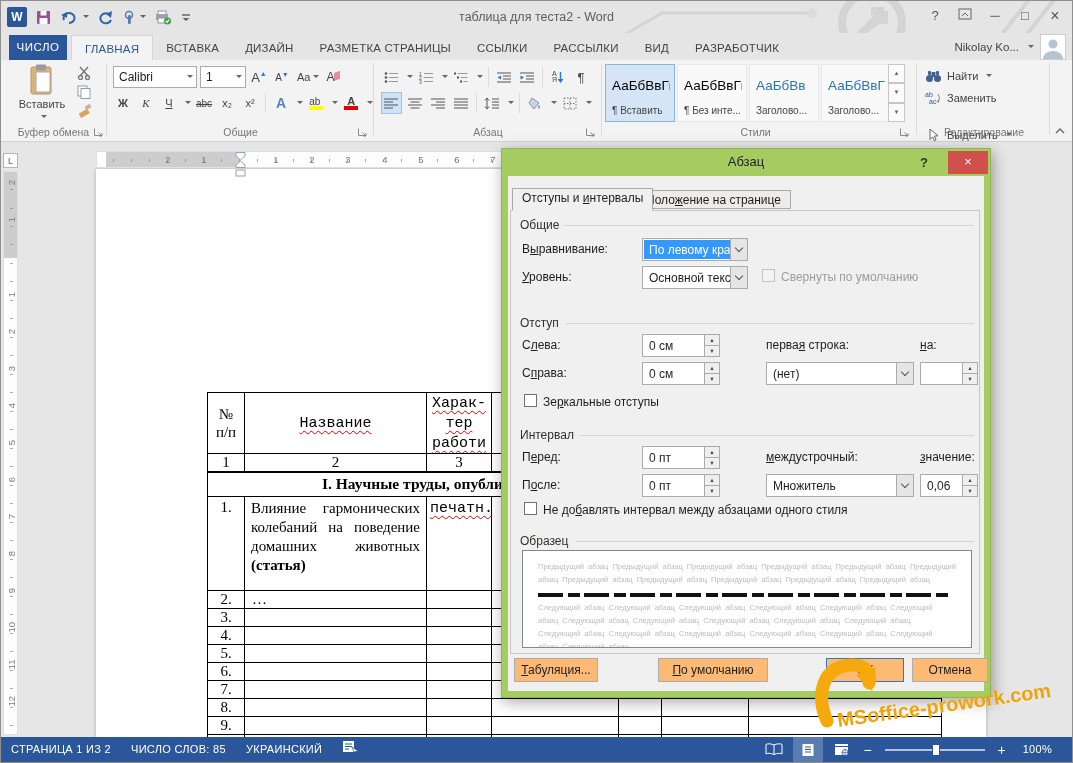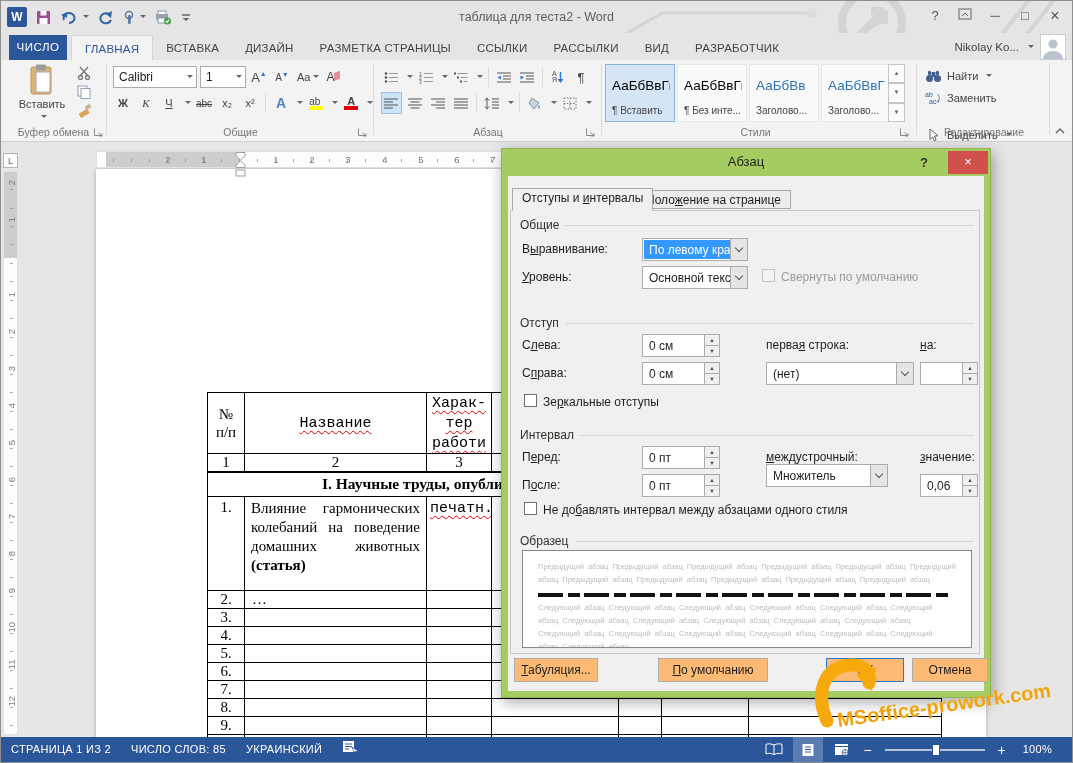--- a/index.html
+++ b/index.html
@@ -765,21 +765,21 @@
       <div class="dlabel" style="left:258px;top:274px;"><u>м</u>еждустрочный:</div>
       <div class="dlabel" style="left:412px;top:274px;"><u>з</u>начение:</div>
       <div class="dlabel" style="left:14px;top:302px;">П<u>о</u>сле:</div>
       <div class="spin" style="left:134px;top:298px;width:78px;">
         <span class="v">0 пт</span>
           <span class="b">
             <span>▲</span>
             <span>▼</span>
           </span>
       </div>
-      <div class="combo" style="left:258px;top:288px;width:122px;">
+      <div class="combo" style="left:258px;top:298px;width:148px;">
         <span class="v">Множитель</span>
           <span class="b">
             <span class="chev"></span>
           </span>
       </div>
       <div class="spin" style="left:412px;top:298px;width:58px;">
         <span class="v">0,06</span>
           <span class="b">
             <span>▲</span>
             <span>▼</span>

